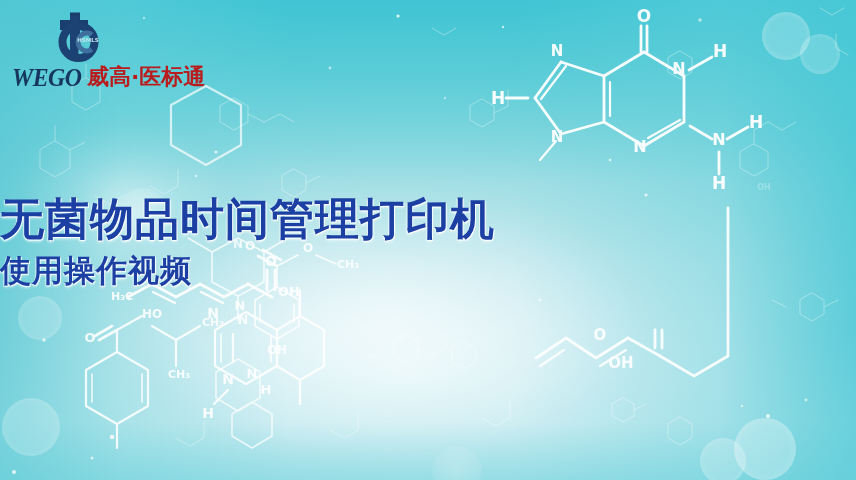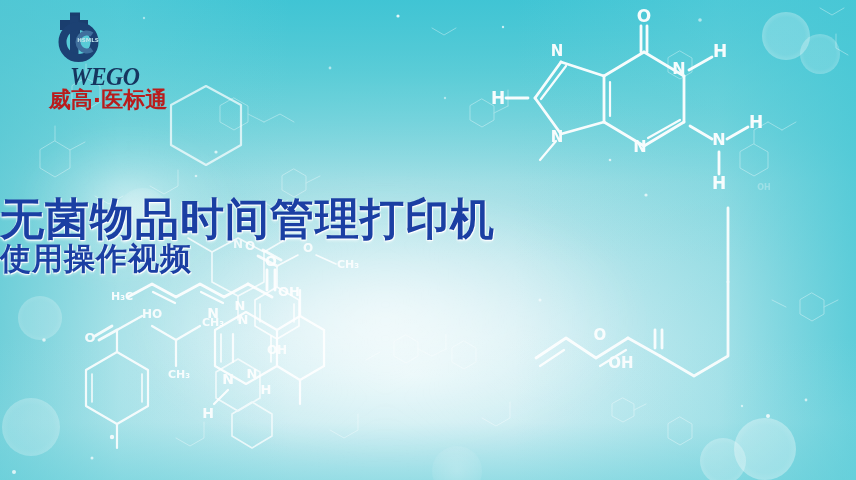--- a/index.html
+++ b/index.html
@@ -88,21 +88,20 @@
   .logo-mark {
     margin-left: 42px;
     width: 60px;
     height: 50px;
   }
   .logo-wordmark {
     margin-top: 2px;
     height: 26px;
     display: flex;
     align-items: center;
-    flex-direction: column;
   }
   .wego-text {
     font-family: "Liberation Serif", "DejaVu Serif", serif;
     font-style: italic;
     font-weight: bold;
     font-size: 25px;
     letter-spacing: -0.5px;
     color: #16355f;
     line-height: 1;
     white-space: nowrap;
@@ -135,21 +134,21 @@
     line-height: 1.04;
     letter-spacing: 1px;
     color: #1b3fa3;
     text-shadow:
        1px 1px 0 rgba(255,255,255,0.85),
       -1px 1px 0 rgba(255,255,255,0.55),
        0 2px 3px rgba(255,255,255,0.65);
     white-space: nowrap;
   }
   .sub-title {
-    margin-top: 0;
+    margin-top: 12px;
     font-family: "DejaVu Sans", "Liberation Sans", sans-serif;
     font-weight: bold;
     font-size: 31px;
     line-height: 1.05;
     letter-spacing: 1px;
     color: #1b3fa3;
     text-shadow:
        1px 1px 0 rgba(255,255,255,0.85),
       -1px 1px 0 rgba(255,255,255,0.5),
        0 2px 3px rgba(255,255,255,0.6);

